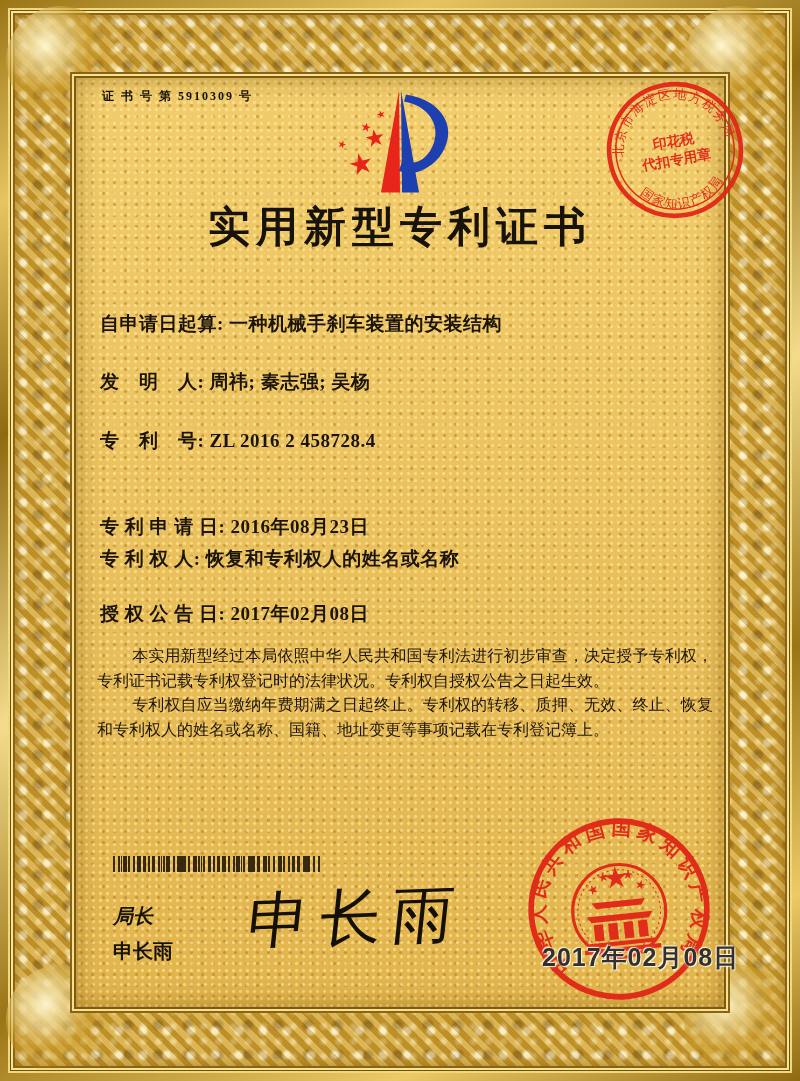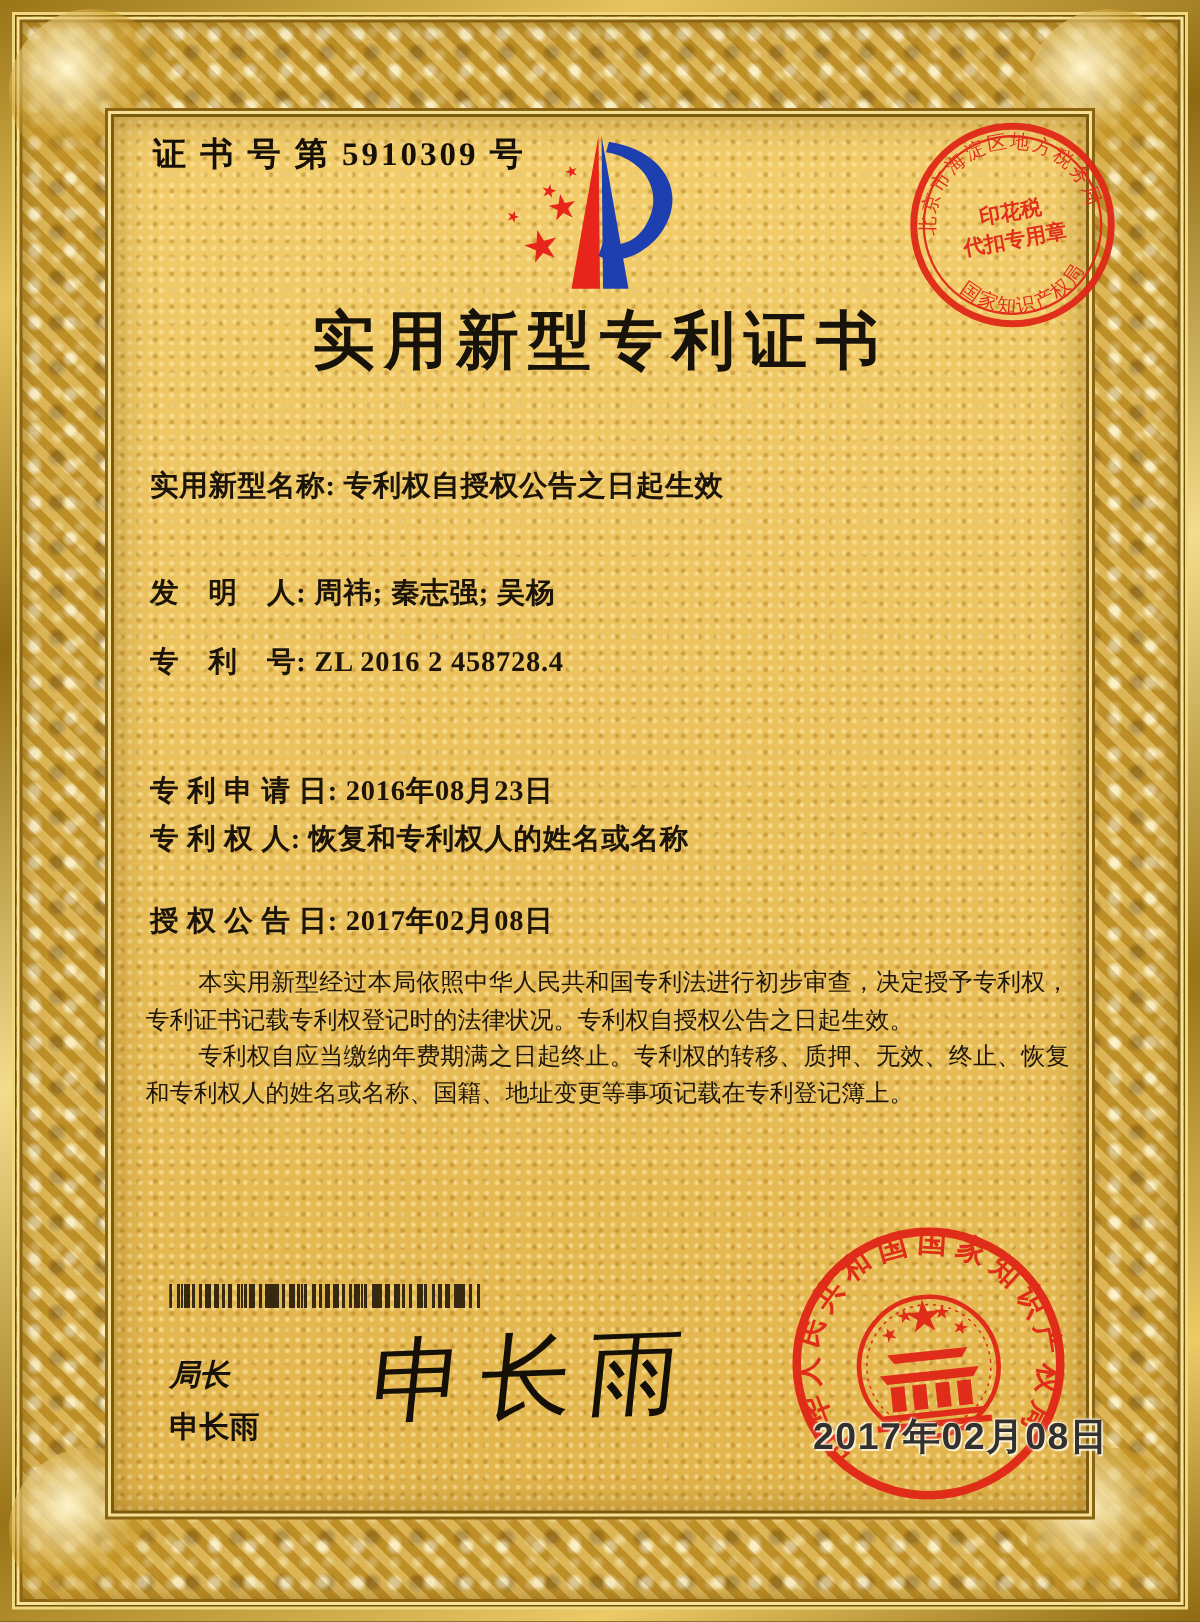--- a/index.html
+++ b/index.html
@@ -37,27 +37,27 @@
     background-image:
       radial-gradient(rgba(255,236,170,.6) 1px, transparent 2.2px),
       radial-gradient(rgba(167,117,25,.45) 1px, transparent 2.2px),
       linear-gradient(180deg, rgba(255,232,160,.30), rgba(186,134,44,.22));
     background-size:7px 7px,11px 11px,100% 100%;
     box-shadow:
       0 0 0 2px #7c5a0e, 0 0 0 4px #f5e096, 0 0 0 6px #8a6410,
       inset 0 0 24px rgba(130,90,10,.55);
   }
   .abs{position:absolute;}
-  .cert-no{left:102px;top:88px;font-size:22px;letter-spacing:2px;color:#161006;font-weight:600;}
+  .cert-no{left:102px;top:88px;font-size:12px;letter-spacing:2px;color:#161006;font-weight:600;}
   .logo{left:330px;top:82px;width:150px;height:120px;}
   .tax-seal{left:603px;top:78px;width:144px;height:144px;transform:rotate(-10deg);opacity:.95;}
   .title{left:0;right:0;top:199px;text-align:center;font-size:42px;font-weight:700;
          letter-spacing:6px;color:#17120a;}
   .field{left:100px;font-size:19px;font-weight:600;color:#1c1408;letter-spacing:.5px;white-space:nowrap;}
-  .f0{top:311px}.f1{top:382px}.f2{top:428px}.f3{top:514px}.f4{top:546px}.f5{top:601px}
+  .f0{top:311px}.f1{top:369px}.f2{top:428px}.f3{top:514px}.f4{top:546px}.f5{top:601px}
   .body-text{left:97px;width:616px;top:644px;font-size:16px;line-height:24.5px;
              color:#1d1509;text-align:justify;font-weight:500;}
   .body-text p{margin:0;text-indent:2.2em;}
   .barcode{left:113px;top:856px;width:207px;height:16px;
     background-image:
       repeating-linear-gradient(90deg,#241a08 0 2px,transparent 2px 5px),
       repeating-linear-gradient(90deg,#241a08 0 1px,transparent 1px 8px),
       repeating-linear-gradient(90deg,transparent 0 11px,#241a08 11px 14px);
     opacity:.9;}
   .role{left:113px;top:903px;font-family:"Liberation Sans",sans-serif;font-size:20px;font-weight:700;color:#17120a;font-style:italic;}
@@ -113,21 +113,21 @@
     </text>
     <text font-size="12.5" fill="#e02818" letter-spacing="1">
       <textPath href="#tax-bottom-arc" startOffset="50%" text-anchor="middle">国家知识产权局</textPath>
     </text>
     <text x="70" y="66" text-anchor="middle" font-size="13.5" font-weight="bold" fill="#e02818">印花税</text>
     <text x="70" y="84" text-anchor="middle" font-size="13.5" font-weight="bold" fill="#e02818">代扣专用章</text>
   </svg>
 
   <div class="abs title">实用新型专利证书</div>
 
-  <div class="abs field f0">实用新型名称: 专利权自授权公告之日起生效</div>
+  <div class="abs field f0">自申请日起算: 一种机械手刹车装置的安装结构</div>
   <div class="abs field f1">发　明　人: 周祎; 秦志强; 吴杨</div>
   <div class="abs field f2">专　利　号: ZL 2016 2 458728.4</div>
   <div class="abs field f3">专 利 申 请 日: 2016年08月23日</div>
   <div class="abs field f4">专 利 权 人: 恢复和专利权人的姓名或名称</div>
   <div class="abs field f5">授 权 公 告 日: 2017年02月08日</div>
 
   <div class="abs body-text">
     <p>本实用新型经过本局依照中华人民共和国专利法进行初步审查，决定授予专利权，专利证书记载专利权登记时的法律状况。专利权自授权公告之日起生效。</p>
     <p>专利权自应当缴纳年费期满之日起终止。专利权的转移、质押、无效、终止、恢复和专利权人的姓名或名称、国籍、地址变更等事项记载在专利登记簿上。</p>
   </div>

